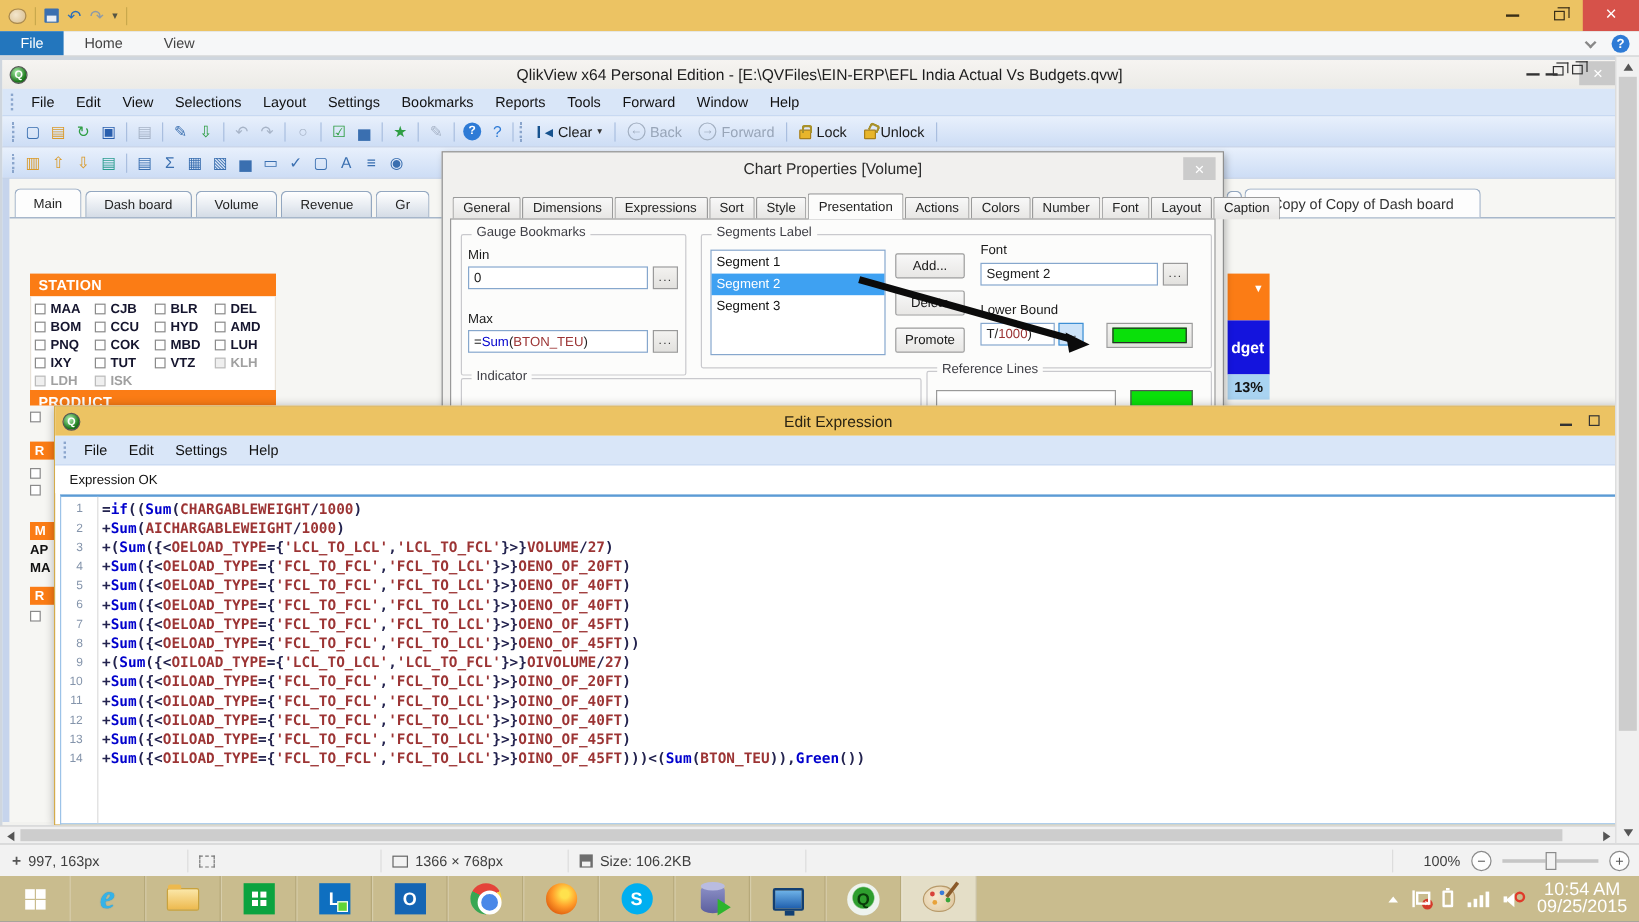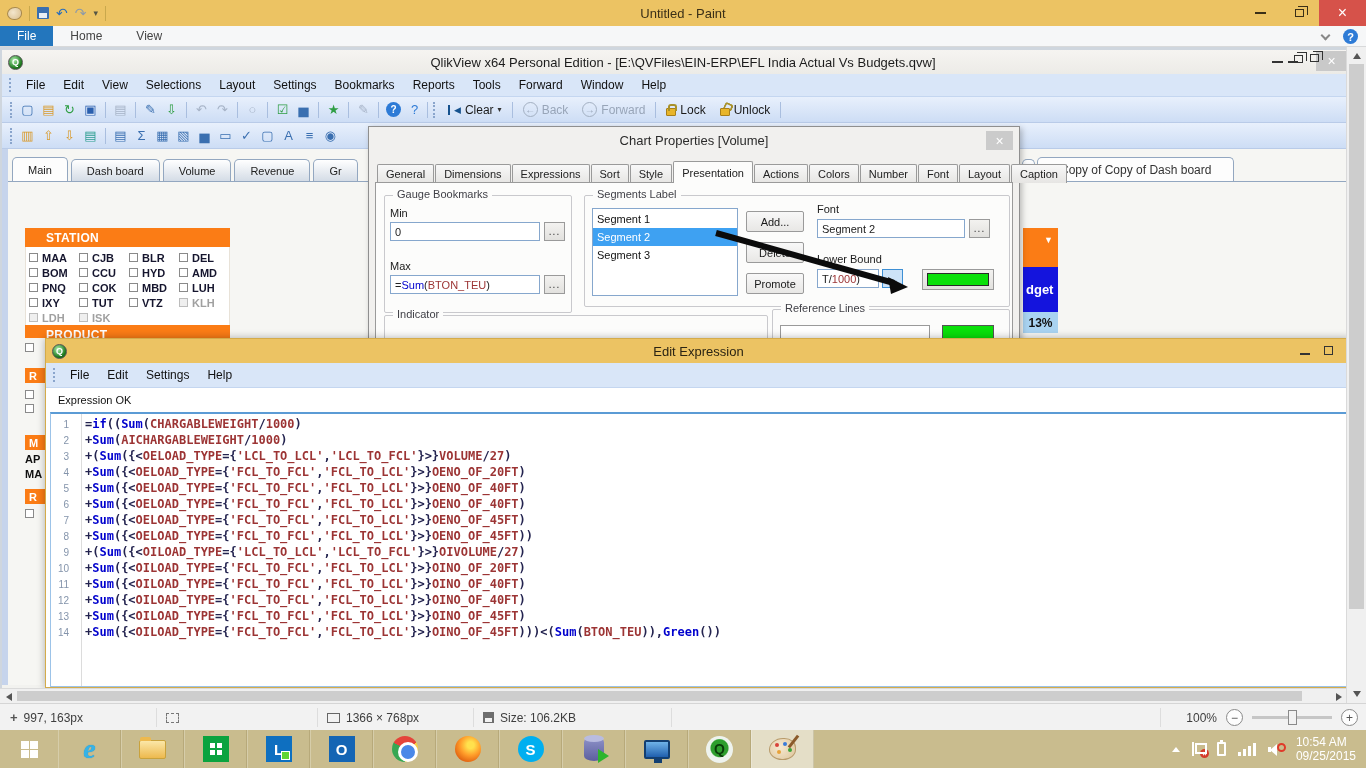--- a/index.html
+++ b/index.html
@@ -68,21 +68,21 @@
 
 #qv-left-strip{position:absolute;left:2px;top:102px;width:6px;height:536px;background:#c6d4ec}
 #qv-content{position:absolute;left:8px;top:102px;width:1356px;height:536px;background:#f6f6f3}
 #qv-tabs{position:absolute;left:12px;top:110px;display:flex;align-items:flex-end;gap:3px;height:24px}
 .sheet-tab{height:22px;padding:0 15px;display:flex;align-items:center;font-size:11px;color:#222;background:linear-gradient(#ffffff,#d4dce6);border:1px solid #93a7c0;border-bottom:none;border-radius:5px 5px 0 0}
 .sheet-tab.active{background:#fdfdfd;height:24px}
 #tab-underline{position:absolute;left:8px;top:134px;width:1356px;height:1px;background:#93a7c0}
 #far-tab-stub{position:absolute;left:1022px;top:112px;width:13px;height:22px;background:linear-gradient(#ffffff,#d4dce6);border:1px solid #93a7c0;border-bottom:none;border-radius:5px 5px 0 0}
 #far-tab{position:absolute;left:1037px;top:110px;height:24px;padding:0 22px;display:flex;align-items:center;font-size:12px;color:#333;background:#fdfdfd;border:1px solid #93a7c0;border-bottom:none;border-radius:5px 5px 0 0}
 
-.panel-header{height:19px;background:#fb7c15;color:#fff;font-weight:bold;font-size:12px;display:flex;align-items:center;padding-left:21px;letter-spacing:.3px}
+.panel-header{height:19px;background:#fb7c15;color:#fff;font-weight:bold;font-size:12px;display:flex;align-items:center;padding-left:7px;letter-spacing:.3px}
 #station{position:absolute;left:25px;top:181px;width:205px}
 #station-cols{background:#fff;border:1px solid #e8e2d8;border-top:none;display:flex;padding:3px 0 5px 3px}
 .stn-col{width:50px}
 .stn-item{display:flex;align-items:center;gap:4px;height:15px}
 .chk{width:9px;height:9px;background:#fff;border:1px solid #8a8a8a;flex:none}
 .stn-item.dis .chk{border-color:#bcbcbc;background:#efefef}
 .stn-lbl{font-weight:bold;font-size:11px;color:#15152e;white-space:nowrap}
 .stn-item.dis .stn-lbl{color:#a0a0a0}
 #product-bar{position:absolute;left:25px;top:278px;width:205px;height:13px;overflow:hidden}
 #summary{position:absolute;left:250px;top:185px;width:118px}
@@ -195,38 +195,37 @@
 .tr-flag::after{content:"";position:absolute;left:3px;top:1px;width:8px;height:7px;border:2px solid #fff}
 .tr-flag .x-badge{position:absolute;right:-4px;bottom:-2px;width:9px;height:9px;border-radius:50%;background:#d43a2a;color:#fff;font-size:7px;line-height:9px;text-align:center;font-weight:bold}
 .tr-battery{width:9px;height:14px;border:2px solid #fff;border-radius:1px;position:relative}
 .tr-battery::before{content:"";position:absolute;top:-4px;left:1px;width:3px;height:2px;background:#fff}
 .tr-net{display:flex;align-items:flex-end;gap:2px;height:14px}
 .tr-net i{display:block;width:3px;background:#fff}
 .tr-vol{position:relative;width:16px;height:13px}
 .tr-vol::before{content:"";position:absolute;left:0;top:4px;width:3px;height:5px;background:#fff}
 .tr-vol::after{content:"";position:absolute;left:2px;top:1px;border-top:6px solid transparent;border-bottom:6px solid transparent;border-right:7px solid #fff}
 .tr-vol .no-badge{position:absolute;right:-2px;top:0;width:9px;height:9px;border:2px solid #e03a2a;border-radius:50%}
-#tray-clock{color:#fff;font-size:12px;line-height:14px;text-align:left}
+#tray-clock{color:#fff;font-size:15px;line-height:14px;text-align:center}
 </style>
 </head>
 <body>
 
 <div id="screen" data-name="desktop-screen">
 
   <div id="paint-titlebar" data-name="paint-titlebar">
     <div id="paint-qat" data-name="paint-quick-access-toolbar">
       <span class="qat-applogo" data-name="paint-app-icon"></span>
       <span class="qat-sep" data-name="separator"></span>
       <span class="qat-save" data-name="save-icon"></span>
       <span class="qat-ic" data-name="undo-icon">↶</span>
       <span class="qat-ic dim" data-name="redo-icon">↷</span>
       <span class="qat-ic qat-caret" data-name="customize-qat-icon">▾</span>
       <span class="qat-sep" data-name="separator"></span>
     </div>
-    <div id="paint-title" data-name="paint-window-title">Untitled - Paint</div>
     <div id="paint-controls" data-name="paint-window-controls">
       <div class="cap-btn" data-name="minimize-button">
           <span class="g-min" data-name="minimize-icon"></span>
         </div>
       <div class="cap-btn" data-name="restore-button">
           <span class="g-restore" data-name="restore-icon" style="border-color:#3a2f17"></span>
         </div>
       <div class="cap-btn" id="paint-close" data-name="close-button">×</div>
     </div>
   </div>

